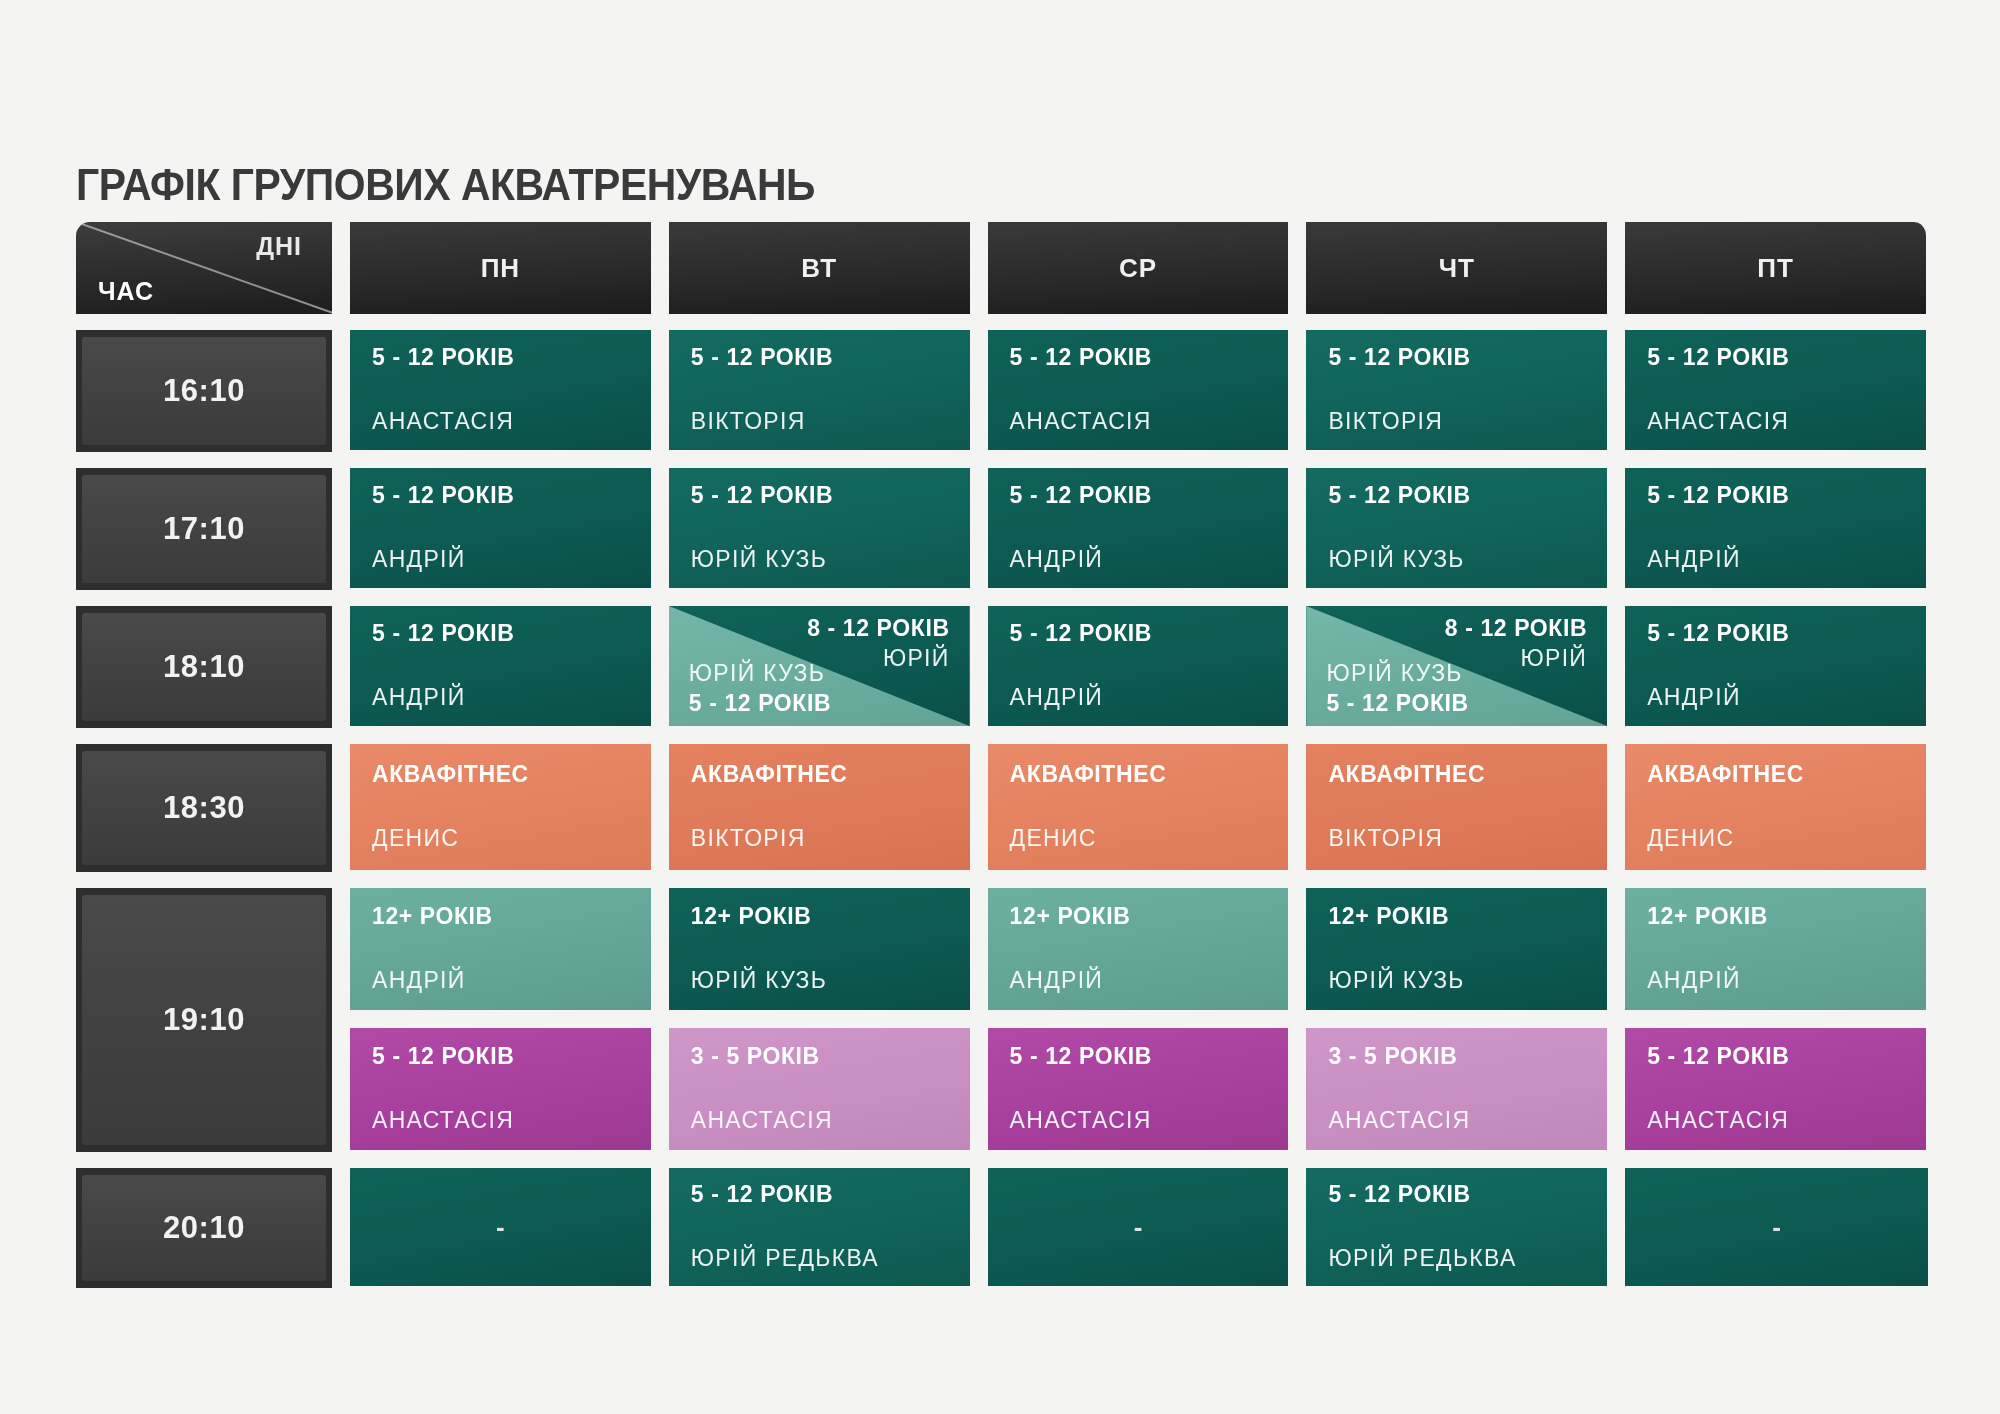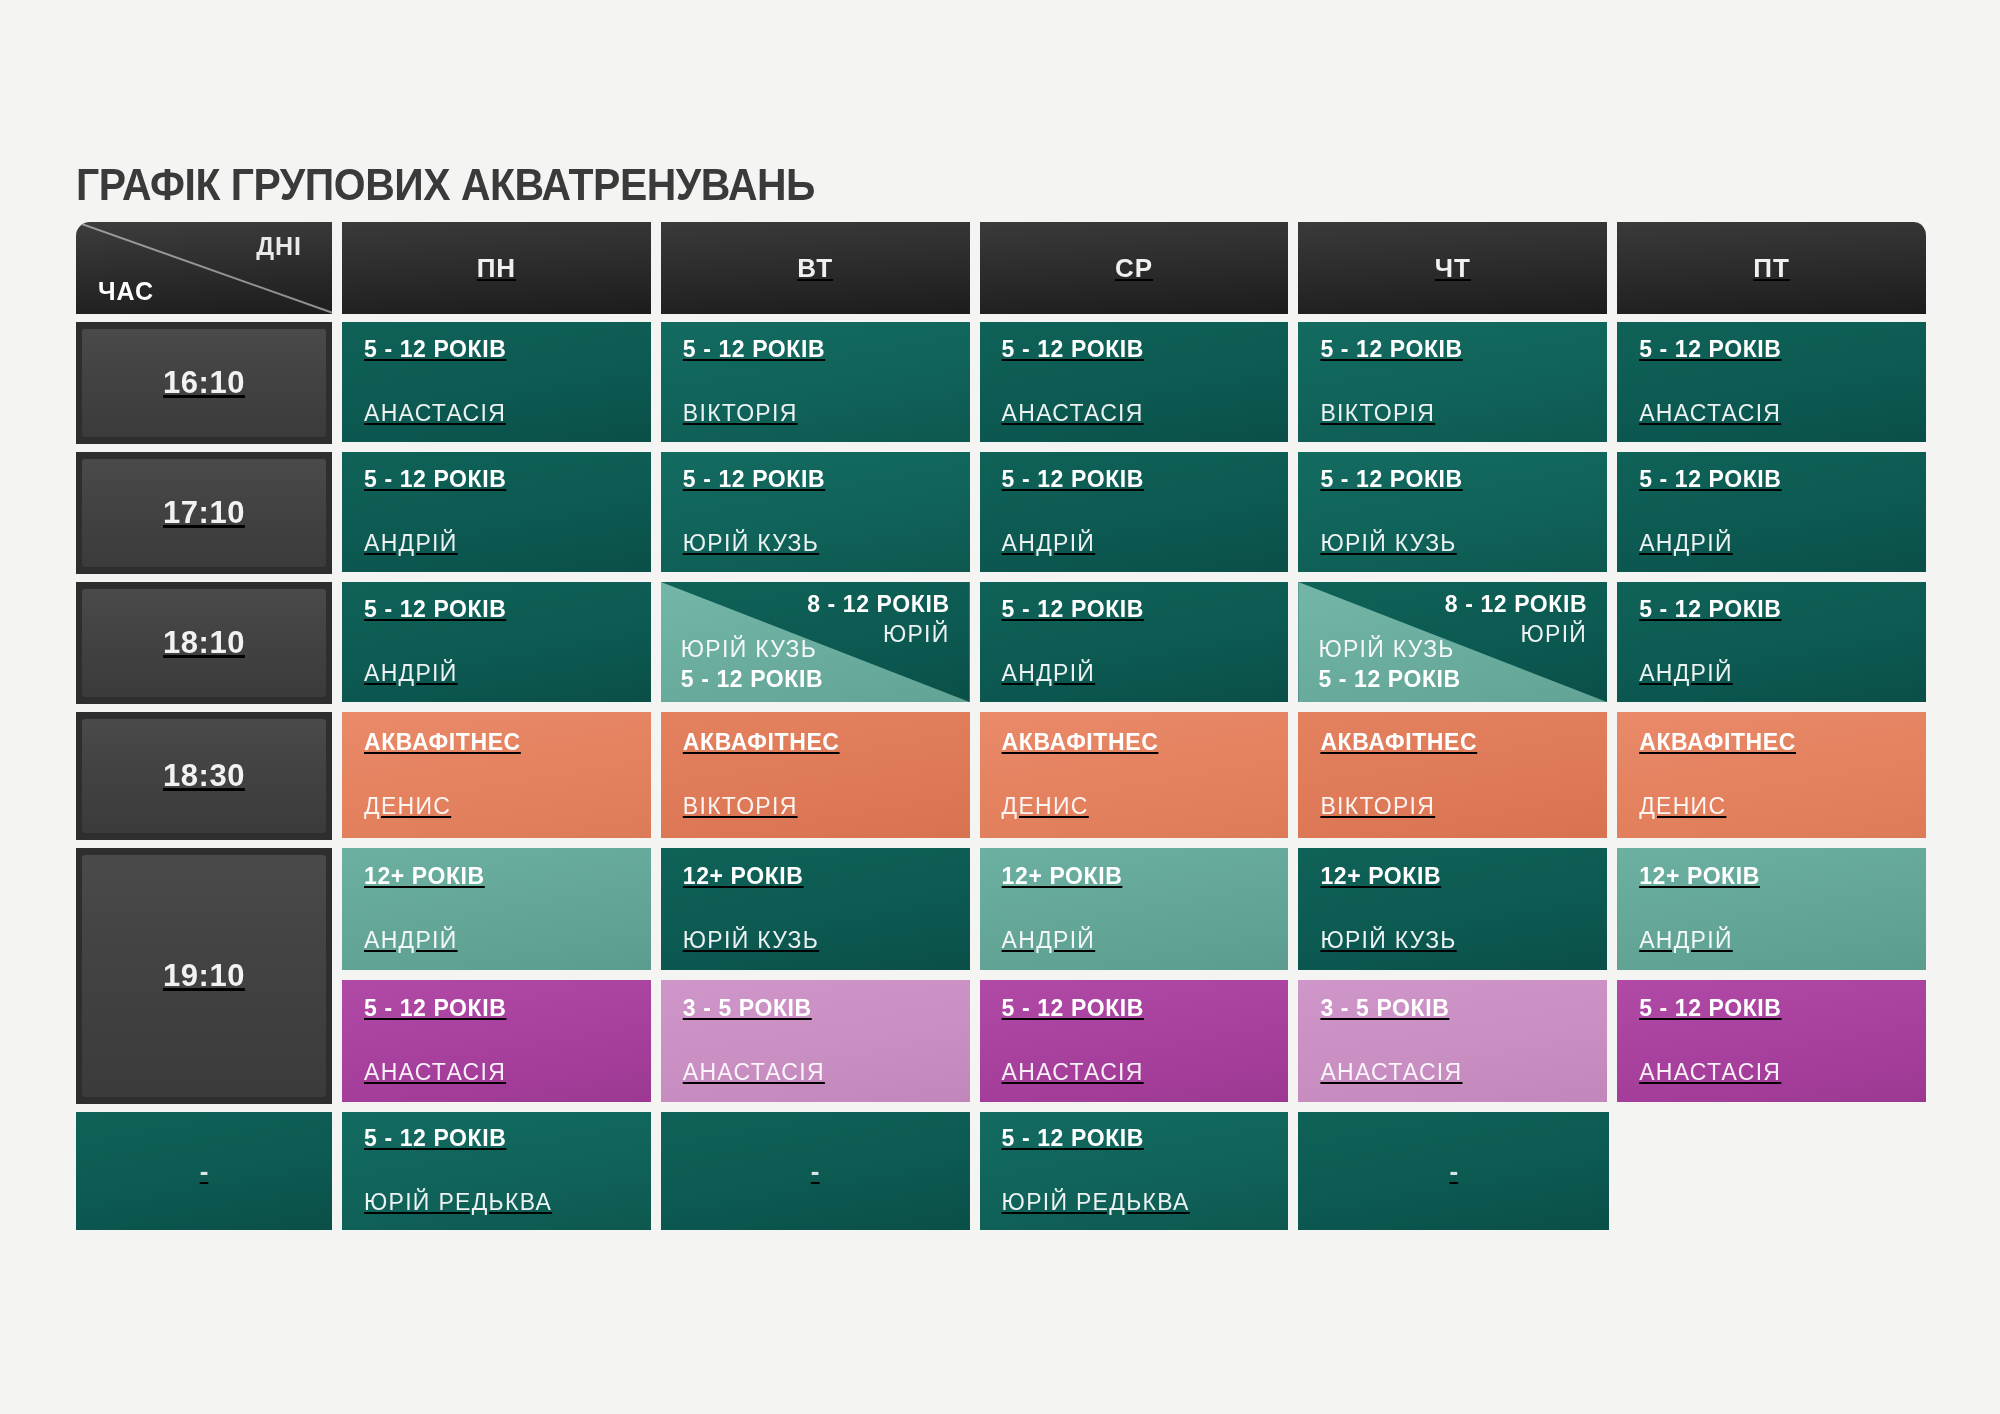--- a/index.html
+++ b/index.html
@@ -42,22 +42,21 @@
     width: 1852px;
     height: 966px;
   }
 
   .grid {
     display: grid;
     grid-template-columns: 258px repeat(5, 1fr);
     grid-template-rows: 92px 122px 122px 122px 128px 124px 124px 120px;
     width: 100%;
     height: 100%;
-    gap: 8px;
-    text-decoration: underline;
+    gap: 16px;
   }
 
   
   .hdr {
     position: relative;
     background: linear-gradient(177deg, #3a3a3a 0%, #2a2a2a 55%, #1c1c1c 100%);
     color: #f0f0ee;
     display: flex;
     align-items: center;
     justify-content: center;
@@ -409,20 +408,24 @@
       </div>
       <div class="cell bg-purple-lt">
         <div class="c-age">3 - 5 РОКІВ</div>
         <div class="c-coach">АНАСТАСІЯ</div>
       </div>
       <div class="cell bg-purple">
         <div class="c-age">5 - 12 РОКІВ</div>
         <div class="c-coach">АНАСТАСІЯ</div>
       </div>
 
+      <div class="timecell">
+        <div class="inner"></div>
+        <div class="txt">20:10</div>
+      </div>
       <div class="cell bg-teal-dark">
         <div class="c-dash">-</div>
       </div>
       <div class="cell bg-teal-dark2">
         <div class="c-age">5 - 12 РОКІВ</div>
         <div class="c-coach">ЮРІЙ РЕДЬКВА</div>
       </div>
       <div class="cell bg-teal-dark">
         <div class="c-dash">-</div>
       </div>

